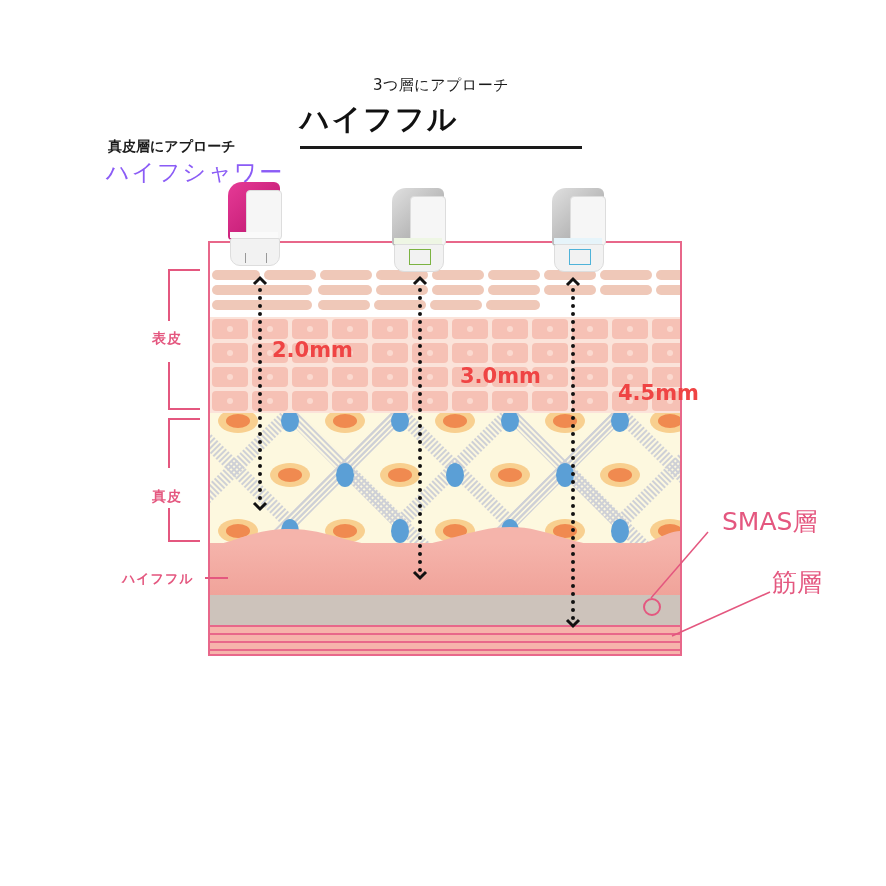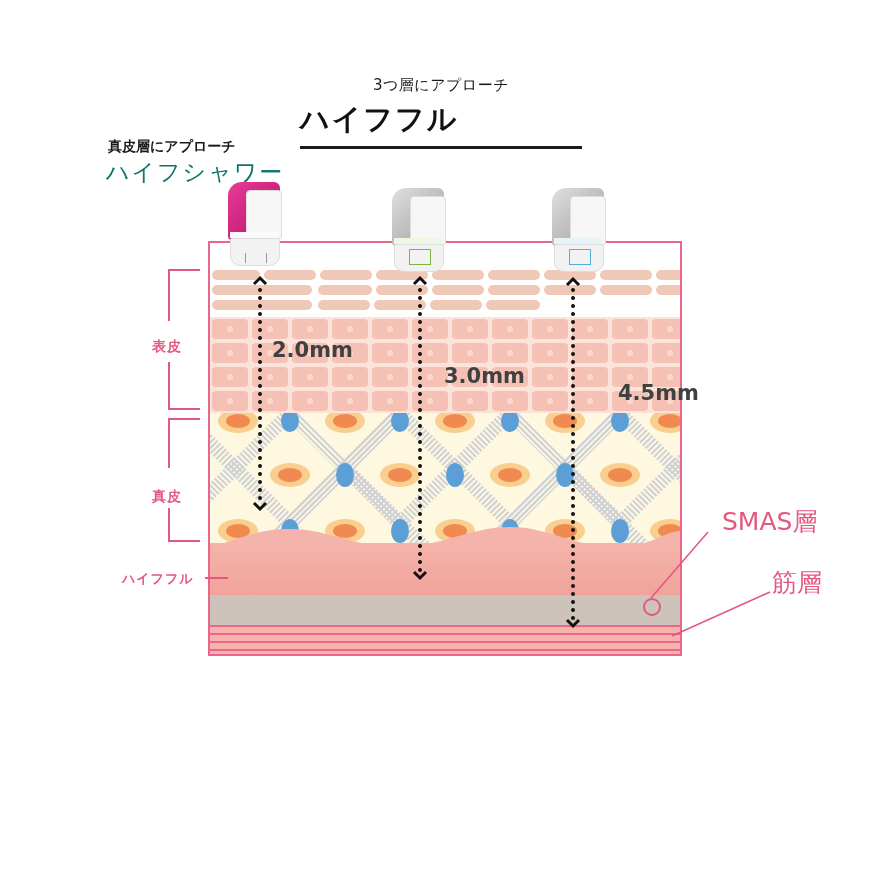--- a/index.html
+++ b/index.html
@@ -7,21 +7,21 @@
     width: 886px; height: 886px; background: #ffffff; position: relative; overflow: hidden;
     font-family: "DejaVu Sans", "Liberation Sans", sans-serif;
   }
   .abs { position: absolute; }
 
   
   .full-sub { left: 300px; top: 76px; width: 282px; text-align: center; font-size: 15px; color: #1a1a1a; letter-spacing: 0.5px; }
   .full-title { left: 300px; top: 100px; width: 282px; text-align: left; font-size: 29px; color: #111; letter-spacing: 2px; font-weight: bold; }
   .full-rule { left: 300px; top: 146px; width: 282px; height: 3px; background: #1a1a1a; }
   .shower-sub { left: 108px; top: 138px; font-size: 14px; color: #1a1a1a; font-weight: bold; }
-  .shower-title { left: 106px; top: 157px; font-size: 23px; color: #0f766e; letter-spacing: 2px; }
+  .shower-title { left: 106px; top: 157px; font-size: 23px; color: #8b5cf6; letter-spacing: 2px; }
 
   
   .frame { left: 208px; top: 241px; width: 474px; height: 415px; border: 2px solid #e8678a; box-sizing: border-box; background: #fff; overflow: hidden; }
 
   
   .strip { position: absolute; height: 10px; border-radius: 6px; background: #efc8b8; }
 
   
   .cells { position: absolute; left: 0; top: 74px; width: 470px; height: 96px; background: #fbe3da; }
   .cell { position: absolute; width: 36px; height: 20px; border-radius: 4px; background: #f6c1b5; }
@@ -38,21 +38,21 @@
 
   
   .side-label { font-size: 14px; color: #e4577f; font-weight: bold; letter-spacing: 1px; }
   .bracket { position: absolute; border-left: 2px solid #e4577f; width: 30px; }
   .bracket.top { border-top: 2px solid #e4577f; }
   .bracket.bottom { border-bottom: 2px solid #e4577f; }
 
   .right-label { font-size: 25px; color: #e4577f; }
 
   
-  .depth { font-size: 21px; font-weight: bold; color: #404040; }
+  .depth { font-size: 21px; font-weight: bold; color: #ef4444; }
 
   
   .cart { position: absolute; width: 66px; height: 82px; }
   .cart-body { position: absolute; left: 12px; top: 0; width: 52px; height: 58px; border-radius: 14px 6px 4px 4px; }
   .cart-front { position: absolute; left: 30px; top: 8px; width: 34px; height: 48px; background: #f6f6f6; border: 1px solid #ddd; border-radius: 4px; }
   .cart-base { position: absolute; left: 14px; top: 56px; width: 48px; height: 26px; background: #f2f2f2; border: 1px solid #ddd; border-radius: 2px 2px 10px 10px; }
   .cart-band { position: absolute; left: 14px; top: 50px; width: 48px; height: 6px; background: #fafafa; font-size: 4px; }
 </style>
 </head>
 <body>
@@ -237,26 +237,26 @@
     <polyline points="254,284 260,278 266,284"></polyline>
     <polyline points="254,503 260,509 266,503"></polyline>
     <polyline points="414,284 420,278 426,284"></polyline>
     <polyline points="414,572 420,578 426,572"></polyline>
     <polyline points="567,285 573,279 579,285"></polyline>
     <polyline points="567,620 573,626 579,620"></polyline>
   </g>
 </svg>
 
 <div class="abs depth" style="left:272px;top:338px">2.0mm</div>
-<div class="abs depth" style="left:444px;top:364px">3.0mm</div>
+<div class="abs depth" style="left:460px;top:364px">3.0mm</div>
 <div class="abs depth" style="left:618px;top:381px">4.5mm</div>
 
 <div class="bracket top" style="left:168px;top:269px;height:50px"></div>
 <div class="bracket bottom" style="left:168px;top:362px;height:46px"></div>
-<div class="abs side-label" style="left:152px;top:338px">表皮</div>
+<div class="abs side-label" style="left:152px;top:330px">表皮</div>
 
 <div class="bracket top" style="left:168px;top:418px;height:48px"></div>
 <div class="bracket bottom" style="left:168px;top:508px;height:32px"></div>
 <div class="abs side-label" style="left:152px;top:488px">真皮</div>
 
 <div class="abs side-label" style="left:122px;top:570px;font-size:13px">ハイフフル</div>
 
 <div class="abs right-label" style="left:722px;top:505px">SMAS層</div>
 <div class="abs right-label" style="left:772px;top:566px">筋層</div>
 

